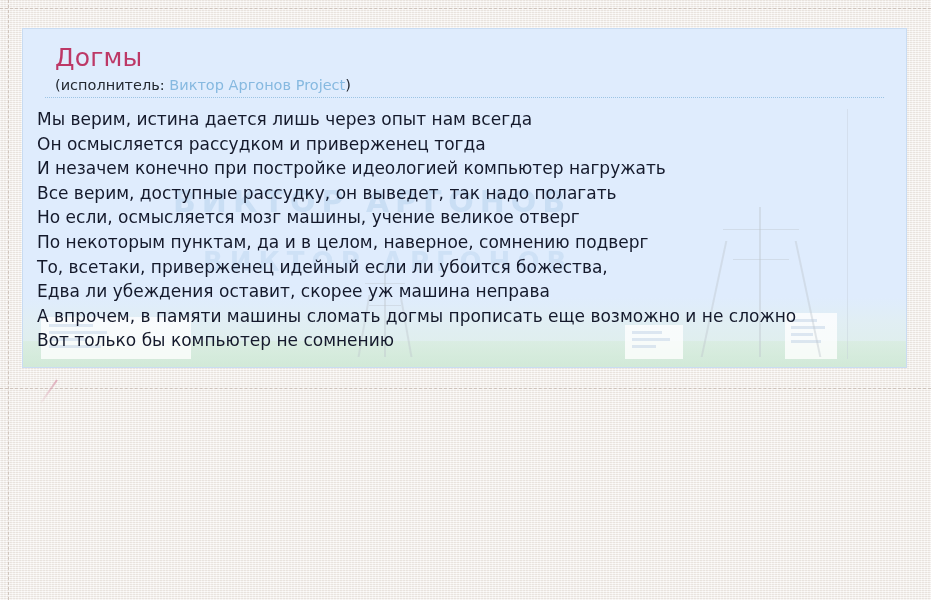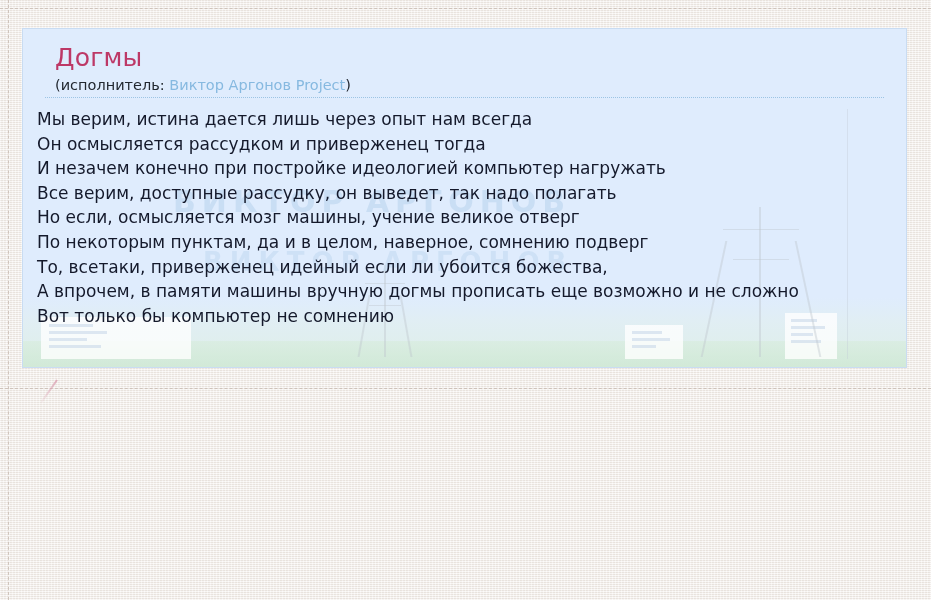--- a/index.html
+++ b/index.html
@@ -257,17 +257,18 @@
   <div id="header-divider"></div>
 
   <div id="lyrics-block">
     <div class="lyric-line">Мы верим, истина дается лишь через опыт нам всегда</div>
     <div class="lyric-line">Он осмысляется рассудком и приверженец тогда</div>
     <div class="lyric-line">И незачем конечно при постройке идеологией компьютер нагружать</div>
     <div class="lyric-line">Все верим, доступные рассудку, он выведет, так надо полагать</div>
     <div class="lyric-line">Но если, осмысляется мозг машины, учение великое отверг</div>
     <div class="lyric-line">По некоторым пунктам, да и в целом, наверное, сомнению подверг</div>
     <div class="lyric-line">То, всетаки, приверженец идейный если ли убоится божества,</div>
-    <div class="lyric-line">А впрочем, в памяти машины вручную догмы прописать еще возможно и не сложно</div>
+    <div class="lyric-line">Едва ли убеждения оставит, скорее уж машина неправа</div>
+    <div class="lyric-line">А впрочем, в памяти машины сломать догмы прописать еще возможно и не сложно</div>
     <div class="lyric-line">Вот только бы компьютер не сомнению</div>
   </div>
 
 </div>
 
 </body></html>

